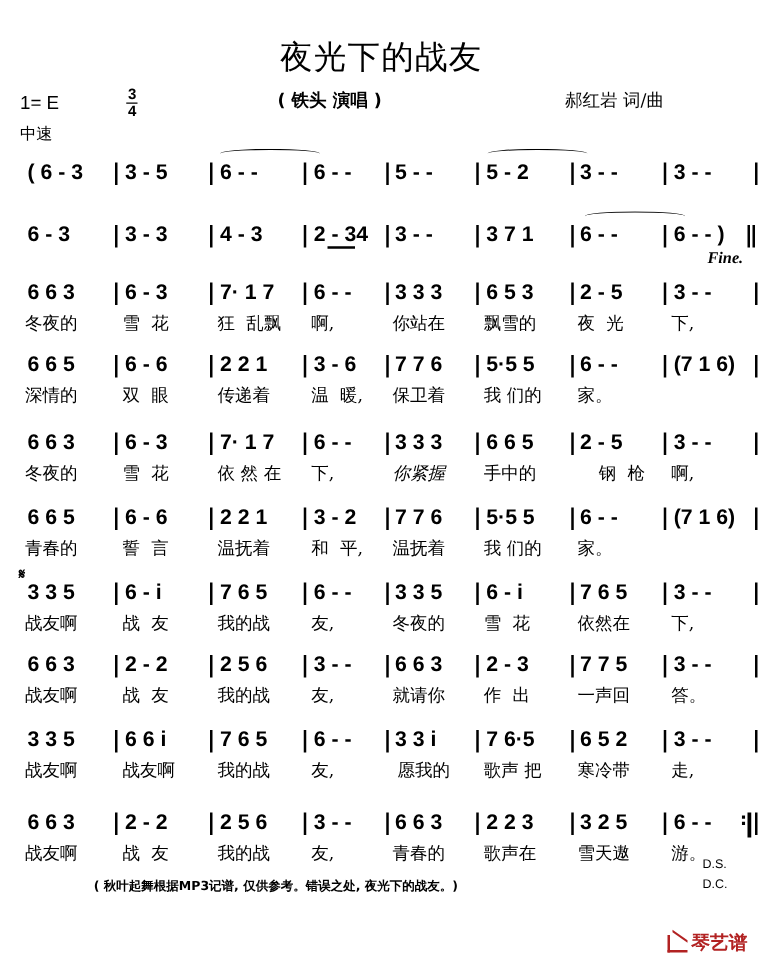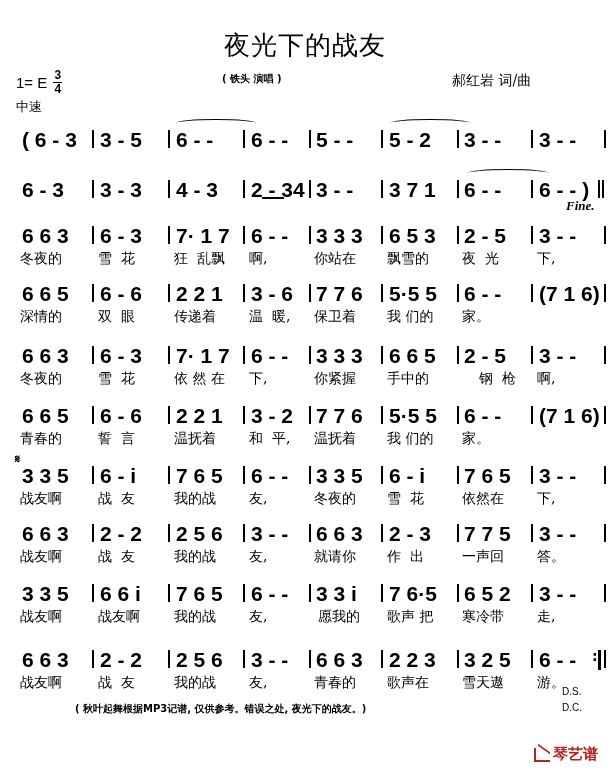--- a/index.html
+++ b/index.html
@@ -1,26 +1,26 @@
 <!DOCTYPE html>
 <html><head>
 <meta charset="utf-8">
 <style>
   * { margin:0; padding:0; box-sizing:border-box; }
   html, body { width:610px; height:774px; background:#fff; overflow:hidden; }
   body { position:relative; font-family:"DejaVu Sans", sans-serif; color:#000; }
   .title { position:absolute; top:28px; left:0; width:610px; text-align:center; font-size:26px; font-family:"DejaVu Sans", sans-serif; letter-spacing:1px; }
-  .key { position:absolute; top:70px; left:16px; font-size:15px; font-family:"Liberation Sans", sans-serif; display:flex; align-items:center; }
+  .key { position:absolute; top:70px; left:16px; font-size:15px; font-family:"Liberation Sans", sans-serif; display:flex; align-items:center;gap:48px; }
   .frac { display:inline-flex; flex-direction:column; align-items:center; margin-left:6px; font-size:12px; font-weight:bold; line-height:11px; }
   .frac .bar { width:9px; height:1px; background:#000; margin:1px 0; }
-  .singer { position:absolute; top:72px; left:222px; font-size:10px; font-weight:bold; }
+  .singer { position:absolute; top:72px; left:222px; font-size:14px; font-weight:bold; }
   .author { position:absolute; top:72px; left:452px; font-size:14px; font-family:"DejaVu Serif", serif; }
   .tempo { position:absolute; top:98px; left:16px; font-size:13px; }
   .row { position:absolute; left:14px; width:590px; height:24px; }
-  .notes { position:absolute; left:0; top:0; width:100%; height:22px; font-family:"Liberation Sans", sans-serif; font-weight:bold; font-size:21px; white-space:pre; }
+  .notes { position:absolute; left:0; top:0; width:100%; height:22px; font-family:"Liberation Sans", sans-serif; font-weight:bold; font-size:17px; white-space:pre; }
   .m { position:absolute; top:0; white-space:pre; }
   .bl { position:absolute; top:2px; width:1.5px; height:18px; background:#000; }
   .lyr { position:absolute; left:0; width:100%; font-family:"DejaVu Serif", serif; font-size:14px; white-space:pre; }
   .lyr span { position:absolute; top:0; }
   .ul { position:absolute; height:1.5px; background:#000; }
   .tie { position:absolute; border-top:1px solid #000; border-radius:50% 50% 0 0; height:8px; }
   .fine { position:absolute; top:198px; left:566px; font-family:"Liberation Serif", serif; font-style:italic; font-weight:bold; font-size:13px; }
   .segno { position:absolute; top:452px; left:15px; font-size:12px; font-weight:bold; }
   .note-foot { position:absolute; top:702px; left:75px; font-size:10px; font-weight:bold; }
   .ds { position:absolute; top:686px; left:562px; font-size:10px; font-family:"Liberation Sans", sans-serif; }
@@ -57,21 +57,21 @@
     <div class="row" style="top: 224px;">
       <div class="notes"><span class="m" style="left: 8px;">6 6 3</span><span class="bl" style="left: 78px;"></span><span class="m" style="left: 86px;">6 - 3</span><span class="bl" style="left: 154px;"></span><span class="m" style="left: 162px;">7· 1 7</span><span class="bl" style="left: 229px;"></span><span class="m" style="left: 237px;">6 - -</span><span class="bl" style="left: 295px;"></span><span class="m" style="left: 302px;">3 3 3</span><span class="bl" style="left: 367px;"></span><span class="m" style="left: 375px;">6 5 3</span><span class="bl" style="left: 443px;"></span><span class="m" style="left: 450px;">2 - 5</span><span class="bl" style="left: 517px;"></span><span class="m" style="left: 525px;">3 - -</span><span class="bl" style="left: 590px;"></span></div>
       <div class="lyr" style="top: 26px;"><span style="left: 6px;">冬夜的</span><span style="left: 84px;">雪  花</span><span style="left: 160px;">狂  乱飘</span><span style="left: 235px;">啊,</span><span style="left: 300px;">你站在</span><span style="left: 373px;">飘雪的</span><span style="left: 448px;">夜  光</span><span style="left: 523px;">下,</span></div>
     </div>
     <div class="row" style="top: 282px;">
       <div class="notes"><span class="m" style="left: 8px;">6 6 5</span><span class="bl" style="left: 78px;"></span><span class="m" style="left: 86px;">6 - 6</span><span class="bl" style="left: 154px;"></span><span class="m" style="left: 162px;">2 2 1</span><span class="bl" style="left: 229px;"></span><span class="m" style="left: 237px;">3 - 6</span><span class="bl" style="left: 295px;"></span><span class="m" style="left: 302px;">7 7 6</span><span class="bl" style="left: 367px;"></span><span class="m" style="left: 375px;">5·5 5</span><span class="bl" style="left: 443px;"></span><span class="m" style="left: 450px;">6 - -</span><span class="bl" style="left: 517px;"></span><span class="m" style="left: 525px;">(7 1 6)</span><span class="bl" style="left: 590px;"></span></div>
       <div class="lyr" style="top: 26px;"><span style="left: 6px;">深情的</span><span style="left: 84px;">双  眼</span><span style="left: 160px;">传递着</span><span style="left: 235px;">温  暖,</span><span style="left: 300px;">保卫着</span><span style="left: 373px;">我 们的</span><span style="left: 448px;">家。</span><span style="left: 523px;"></span></div>
     </div>
     <div class="row" style="top: 344px;">
       <div class="notes"><span class="m" style="left: 8px;">6 6 3</span><span class="bl" style="left: 78px;"></span><span class="m" style="left: 86px;">6 - 3</span><span class="bl" style="left: 154px;"></span><span class="m" style="left: 162px;">7· 1 7</span><span class="bl" style="left: 229px;"></span><span class="m" style="left: 237px;">6 - -</span><span class="bl" style="left: 295px;"></span><span class="m" style="left: 302px;">3 3 3</span><span class="bl" style="left: 367px;"></span><span class="m" style="left: 375px;">6 6 5</span><span class="bl" style="left: 443px;"></span><span class="m" style="left: 450px;">2 - 5</span><span class="bl" style="left: 517px;"></span><span class="m" style="left: 525px;">3 - -</span><span class="bl" style="left: 590px;"></span></div>
-      <div class="lyr" style="top: 26px;"><span style="left: 6px;">冬夜的</span><span style="left: 84px;">雪  花</span><span style="left: 160px;">依 然 在</span><span style="left: 235px;">下,</span><span style="left: 300px;">你紧握</span><span style="left: 373px;">手中的</span><span style="left: 448px; margin-left: 17px;">钢  枪</span><span style="left: 523px;">啊,</span></div>
+      <div class="lyr" style="top: 26px;"><span style="left: 6px;">冬夜的</span><span style="left: 84px;">雪  花</span><span style="left: 160px;">依 然 在</span><span style="left: 235px;">下,</span><span style="left: 300px; font-style: italic;">你紧握</span><span style="left: 373px;">手中的</span><span style="left: 448px; margin-left: 17px;">钢  枪</span><span style="left: 523px;">啊,</span></div>
     </div>
     <div class="row" style="top: 404px;">
       <div class="notes"><span class="m" style="left: 8px;">6 6 5</span><span class="bl" style="left: 78px;"></span><span class="m" style="left: 86px;">6 - 6</span><span class="bl" style="left: 154px;"></span><span class="m" style="left: 162px;">2 2 1</span><span class="bl" style="left: 229px;"></span><span class="m" style="left: 237px;">3 - 2</span><span class="bl" style="left: 295px;"></span><span class="m" style="left: 302px;">7 7 6</span><span class="bl" style="left: 367px;"></span><span class="m" style="left: 375px;">5·5 5</span><span class="bl" style="left: 443px;"></span><span class="m" style="left: 450px;">6 - -</span><span class="bl" style="left: 517px;"></span><span class="m" style="left: 525px;">(7 1 6)</span><span class="bl" style="left: 590px;"></span></div>
       <div class="lyr" style="top: 26px;"><span style="left: 6px;">青春的</span><span style="left: 84px;">誓  言</span><span style="left: 160px;">温抚着</span><span style="left: 235px;">和  平,</span><span style="left: 300px;">温抚着</span><span style="left: 373px;">我 们的</span><span style="left: 448px;">家。</span><span style="left: 523px;"></span></div>
     </div>
     <div class="row" style="top: 464px;">
       <div class="notes"><span class="m" style="left: 8px;">3 3 5</span><span class="bl" style="left: 78px;"></span><span class="m" style="left: 86px;">6 - i</span><span class="bl" style="left: 154px;"></span><span class="m" style="left: 162px;">7 6 5</span><span class="bl" style="left: 229px;"></span><span class="m" style="left: 237px;">6 - -</span><span class="bl" style="left: 295px;"></span><span class="m" style="left: 302px;">3 3 5</span><span class="bl" style="left: 367px;"></span><span class="m" style="left: 375px;">6 - i</span><span class="bl" style="left: 443px;"></span><span class="m" style="left: 450px;">7 6 5</span><span class="bl" style="left: 517px;"></span><span class="m" style="left: 525px;">3 - -</span><span class="bl" style="left: 590px;"></span></div>
       <div class="lyr" style="top: 26px;"><span style="left: 6px;">战友啊</span><span style="left: 84px;">战  友</span><span style="left: 160px;">我的战</span><span style="left: 235px;">友,</span><span style="left: 300px;">冬夜的</span><span style="left: 373px;">雪  花</span><span style="left: 448px; text-align: center;">依然在</span><span style="left: 523px;">下,</span></div>
     </div>
     <div class="row" style="top: 522px;">

